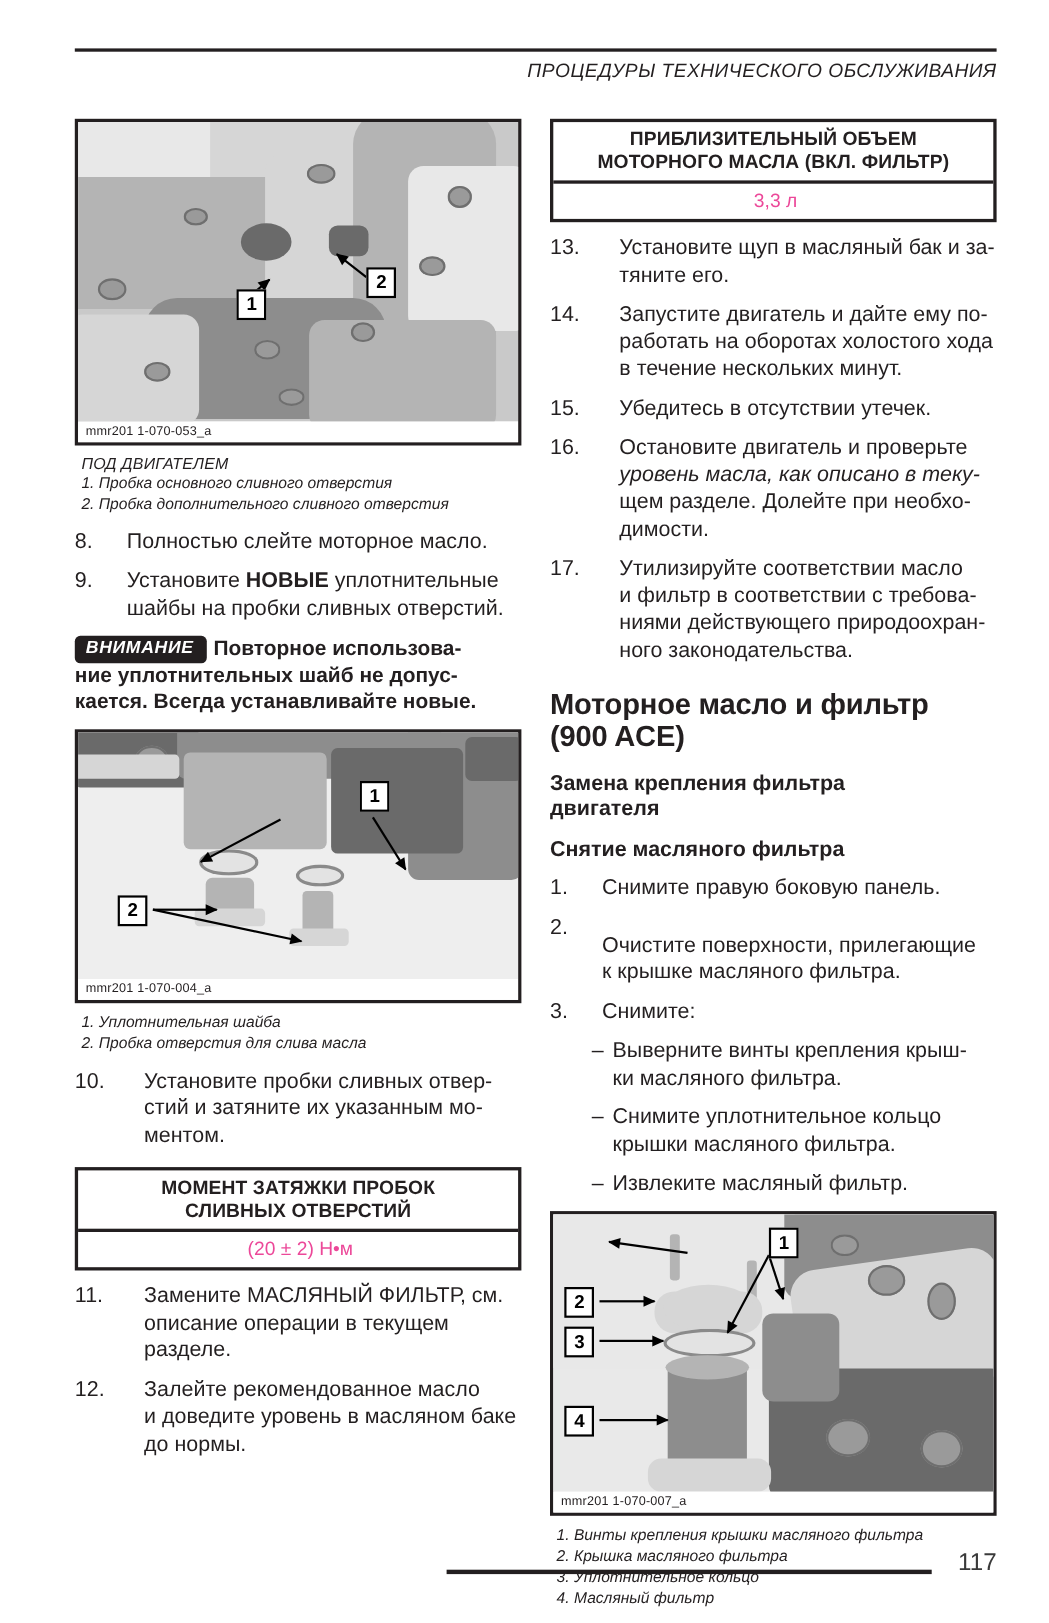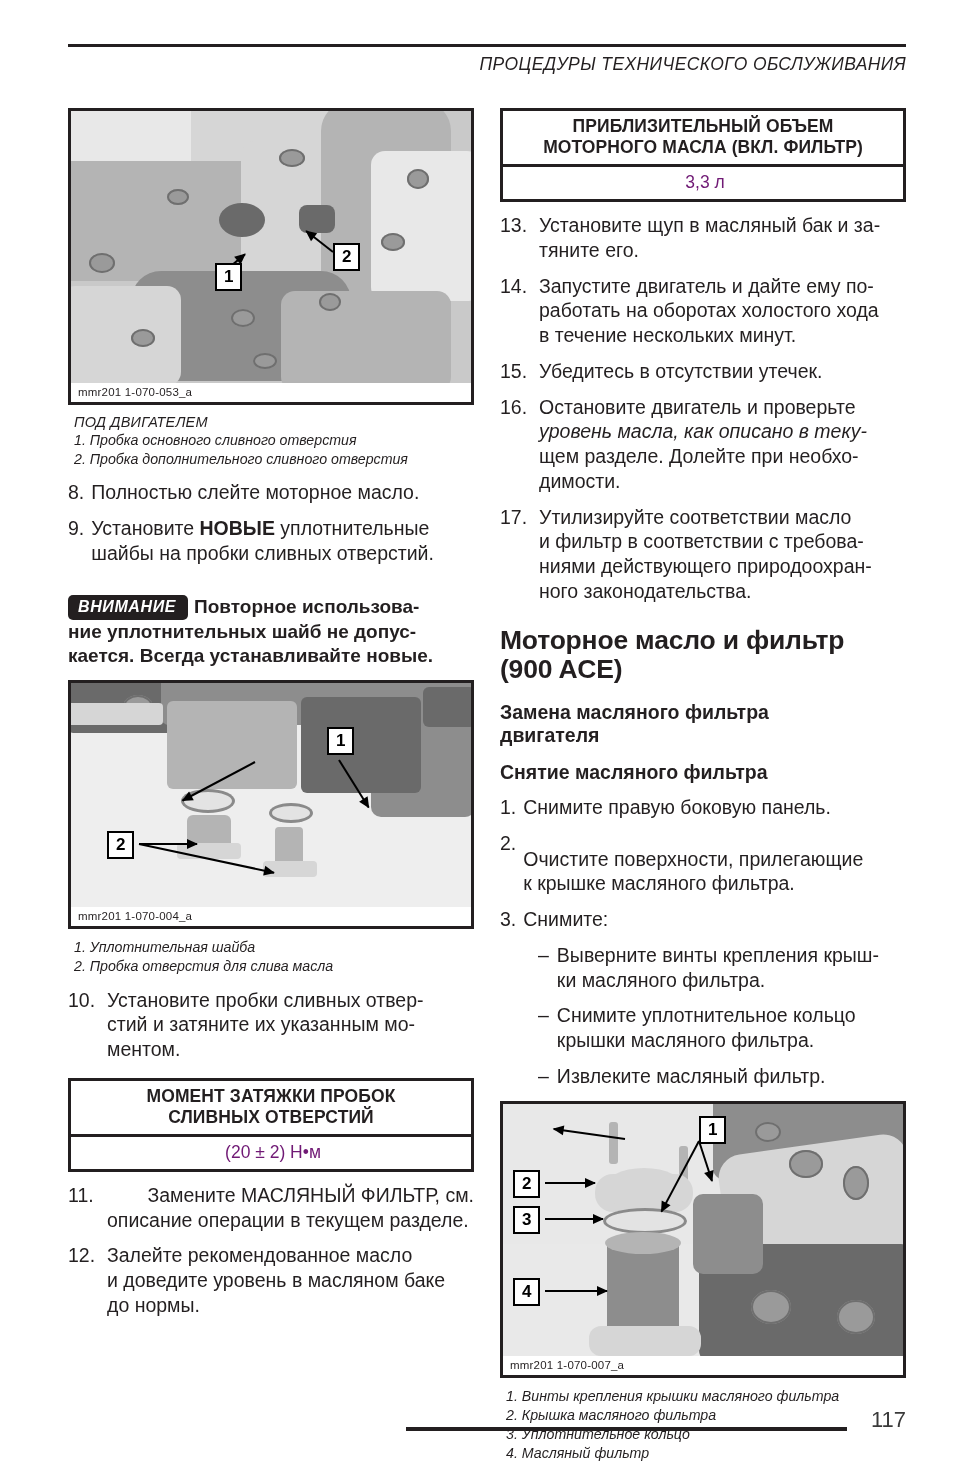--- a/index.html
+++ b/index.html
@@ -143,20 +143,21 @@
   }
 
   
   .steps { margin: 0; padding: 0; list-style: none; }
   .step {
     display: flex;
     font-size: 19.5px;
     line-height: 1.27;
     margin-top: 11px;
     color: #231f20;
+    gap: 24px;
   }
   .step .num {
     flex: 0 0 auto;
     text-align: left;
     padding-right: 7px;
     white-space: nowrap;
   }
   .step .num.w2 { min-width: 32px; }
   .step .body { flex: 1 1 auto; }
   .step .body.justify { text-align: justify; }
@@ -189,29 +190,29 @@
     font-size: 17.5px;
     line-height: 1.2;
     padding: 5px 6px 6px 6px;
     border-bottom: 3px solid #231f20;
     letter-spacing: 0.1px;
   }
   .spec-value {
     text-align: center;
     font-size: 17.5px;
     padding: 5px 2px 6px 6px;
-    color: #701a75;
+    color: #ec4899;
   }
 
   
   .warning {
     font-size: 19px;
     line-height: 1.27;
     font-weight: bold;
-    margin-top: 29px;
+    margin-top: 12px;
     text-align: justify;
   }
   .warning > span { display: block; }
   .warn-badge {
     display: inline-block;
     background: #231f20;
     color: #ffffff;
     font-style: italic;
     font-weight: bold;
     font-size: 16px;
@@ -382,21 +383,21 @@
         <div>МОМЕНТ ЗАТЯЖКИ ПРОБОК</div>
         <div>СЛИВНЫХ ОТВЕРСТИЙ</div>
       </div>
       <div class="spec-value">(20 ± 2) Н•м</div>
     </div>
 
     <ul class="steps">
       <li class="step">
         <span class="num w2">11.</span>
         <span class="body">
-          <span style="display:block;text-align:right;">Замените МАСЛЯНЫЙ ФИЛЬТР, см.</span>
+          <span style="display:block;">Замените МАСЛЯНЫЙ ФИЛЬТР, см.</span>
           <span style="display:block;">описание операции в текущем разделе.</span>
         </span>
       </li>
       <li class="step">
         <span class="num w2">12.</span>
         <span class="body justify">
           <span>Залейте рекомендованное масло</span>
           <span>и доведите уровень в масляном баке</span>
           <span>до нормы.</span>
         </span>
@@ -453,21 +454,21 @@
         </span>
       </li>
     </ul>
 
     <div class="h1">
       <div>Моторное масло и фильтр</div>
       <div>(900 ACE)</div>
     </div>
 
     <div class="h2">
-      <div>Замена масляного фильтра</div>
+      <div>Замена крепления фильтра</div>
       <div>двигателя</div>
     </div>
 
     <div class="h3">Снятие масляного фильтра</div>
 
     <ul class="steps">
       <li class="step">
         <span class="num">1.</span>
         <span class="body">Снимите правую боковую панель.</span>
       </li>

